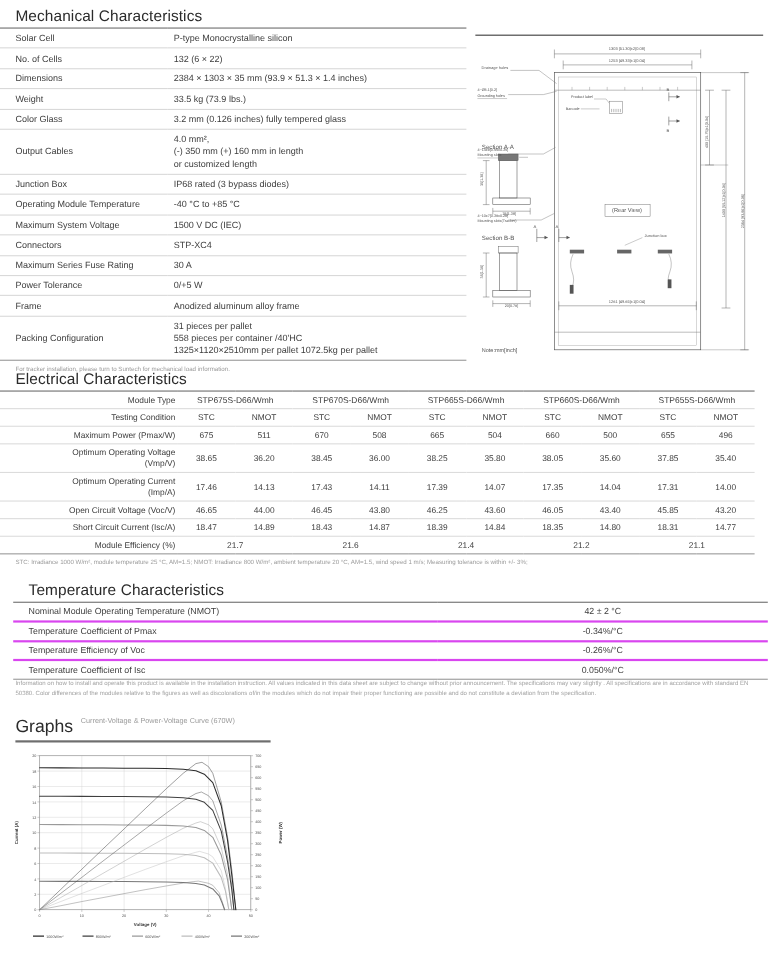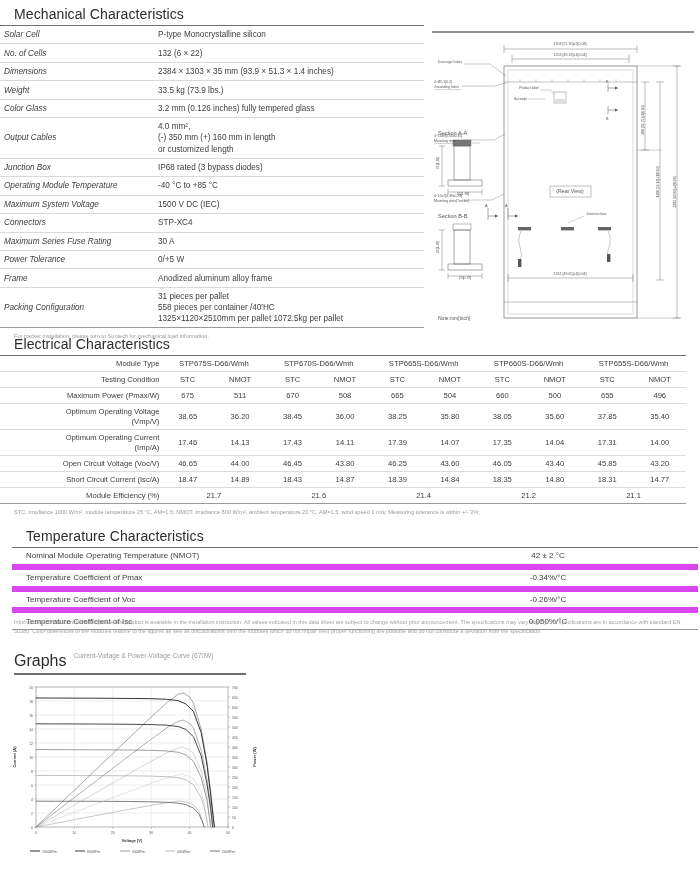--- a/index.html
+++ b/index.html
@@ -29,21 +29,21 @@
   .spec { font-size: 8.2px; }
   .spec td {
     border-bottom: 1px solid #d9d9d9;
     padding: 3.2px 4px;
     vertical-align: middle;
     color: #3d3d3d;
     line-height: 1.35;
   }
   .spec tr:first-child td { border-top: 1.6px solid #6e6e6e; }
   .spec tr:last-child td { border-bottom: 1.4px solid #9a9a9a; }
-  .spec td.k { width: 152px; padding-left: 4px; font-style: italic; }
+  .spec td.k { width: 152px; padding-left: 14px; }
   .spec td.v { padding-left: 6px; }
   .multi { white-space: pre-line; }
 
   .note {
     font-size: 5.6px;
     color: #9a9a9a;
     margin: 4px 0 0 14px;
     line-height: 1.5;
   }
 
@@ -76,21 +76,21 @@
     padding-left: 14px;
     white-space: pre-line;
   }
   .etbl td.mt { font-size: 7.7px; }
   .etbl td.num { width: 52px; }
 
   
   #temp-block { position: absolute; left: 12px; top: 528px; width: 700px; }
   .ttbl { font-size: 8px; width: 686px; }
   .ttbl td {
-    border-bottom: 6px solid #d946ef;
+    border-bottom: 2px solid #d946ef;
     padding: 3.4px 2px;
     color: #3d3d3d;
   }
   .ttbl tr:first-child td { border-top: 1.6px solid #6e6e6e; }
   .ttbl tr:last-child td { border-bottom: 1.4px solid #9a9a9a; }
   .ttbl td.k { padding-left: 14px; }
   .ttbl td.v { text-align: center; width: 300px; }
 
   .disclaimer {
     position: absolute; left: 14px; top: 618px; width: 672px;
@@ -449,21 +449,21 @@
       <tbody id="temp-body">
           <tr>
             <td class="k">Nominal Module Operating Temperature  (NMOT)</td>
             <td class="v">42 ± 2 °C</td>
           </tr>
           <tr>
             <td class="k">Temperature Coefficient of Pmax</td>
             <td class="v">-0.34%/°C</td>
           </tr>
           <tr>
-            <td class="k">Temperature Coefficient of Voc</td>
+            <td class="k">Temperature Efficiency of Voc</td>
             <td class="v">-0.26%/°C</td>
           </tr>
           <tr>
             <td class="k">Temperature Coefficient of Isc</td>
             <td class="v">0.050%/°C</td>
           </tr>
         </tbody>
     </table>
   </div>
 

